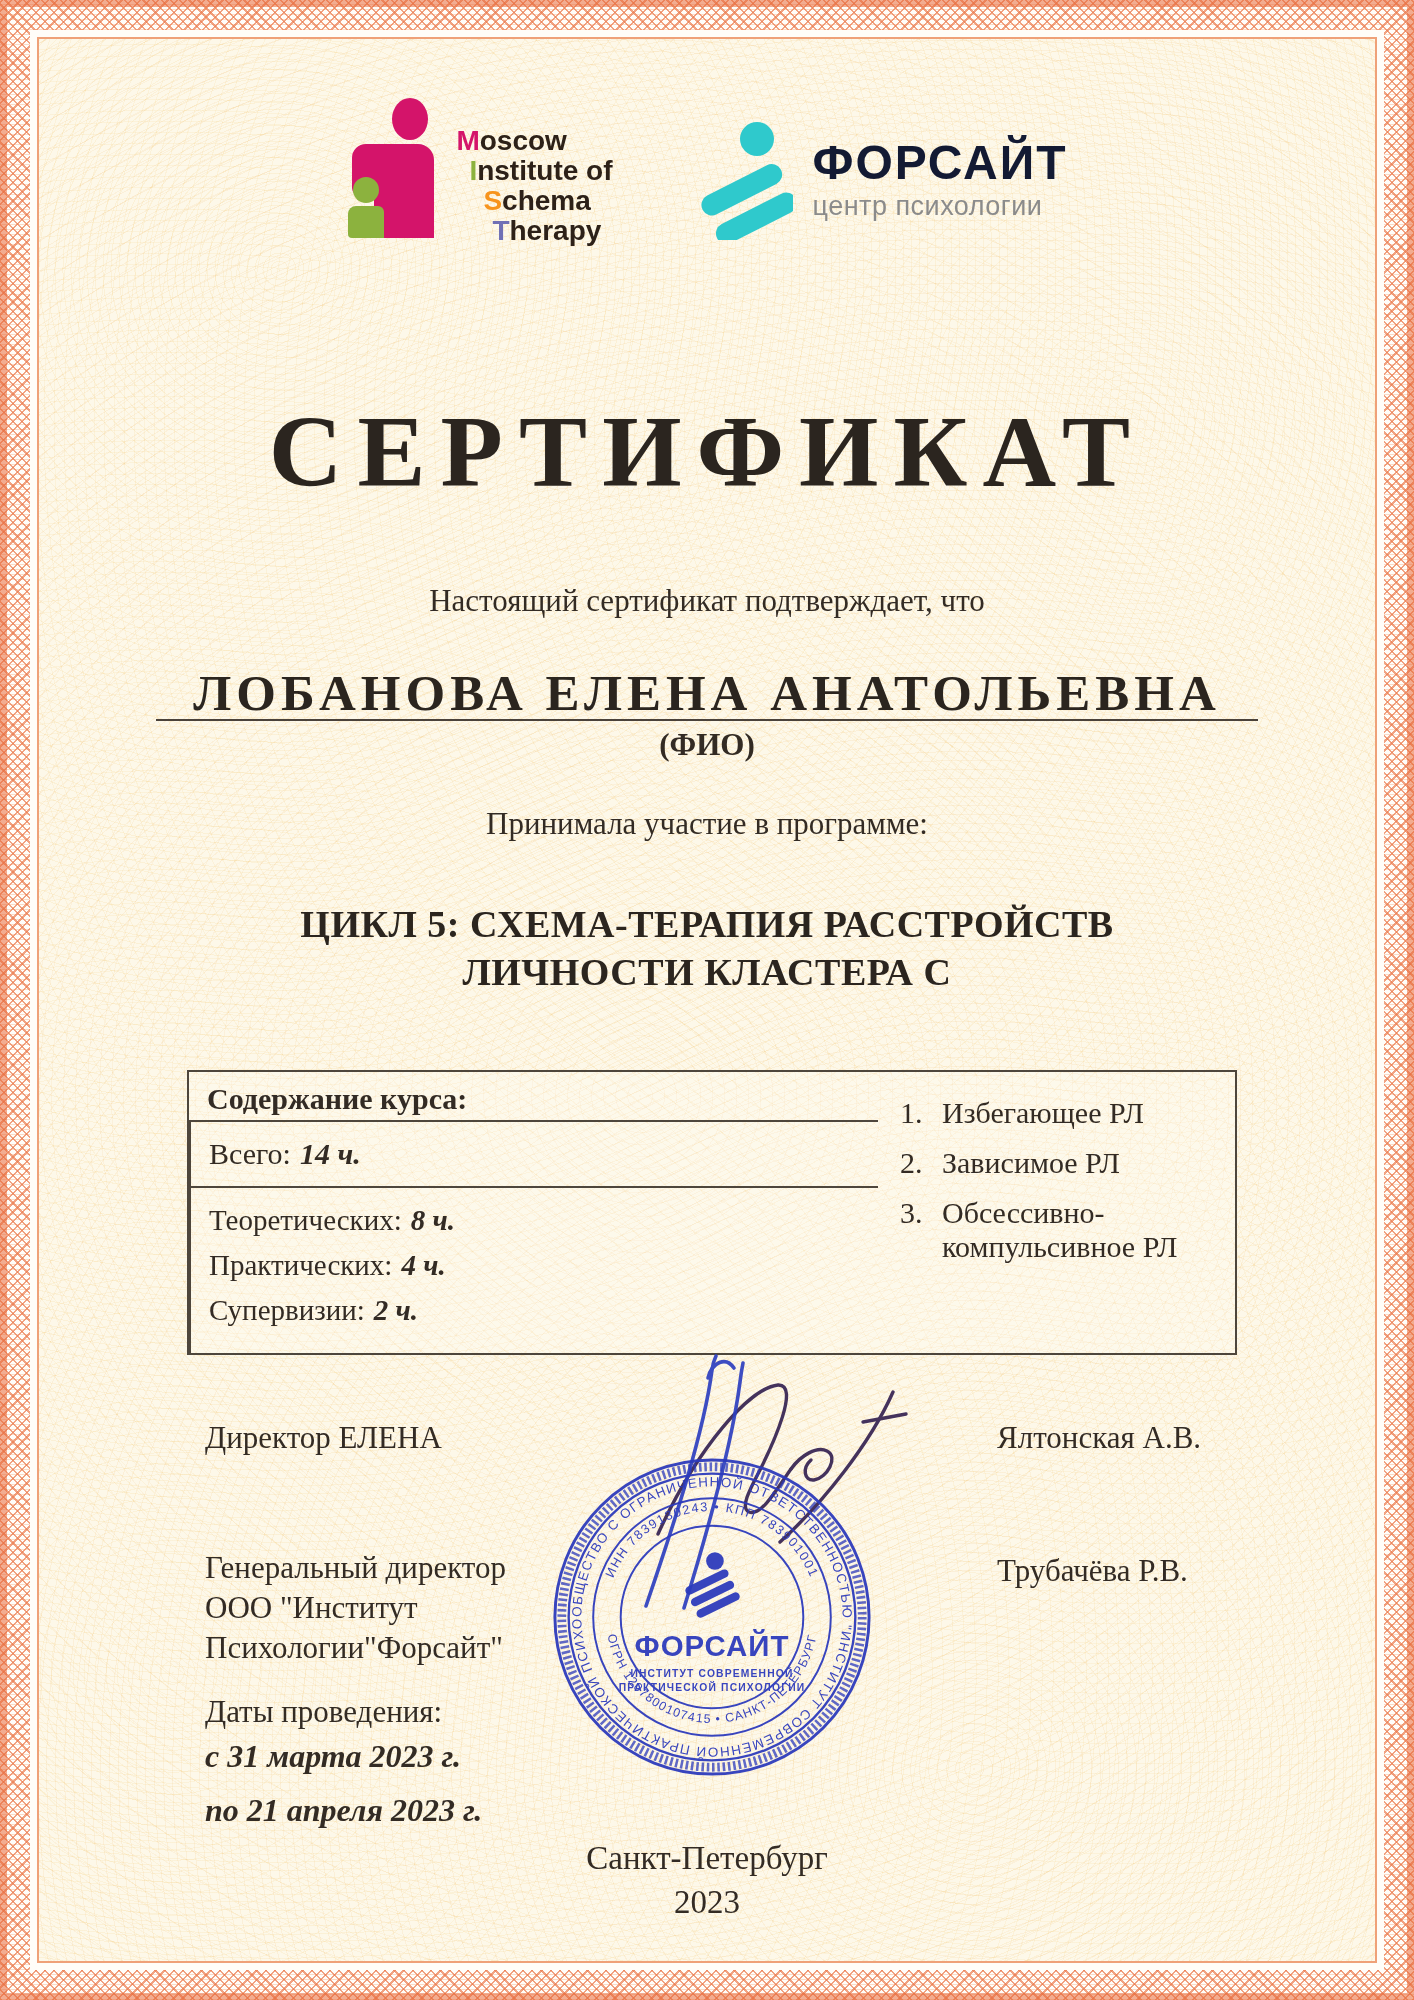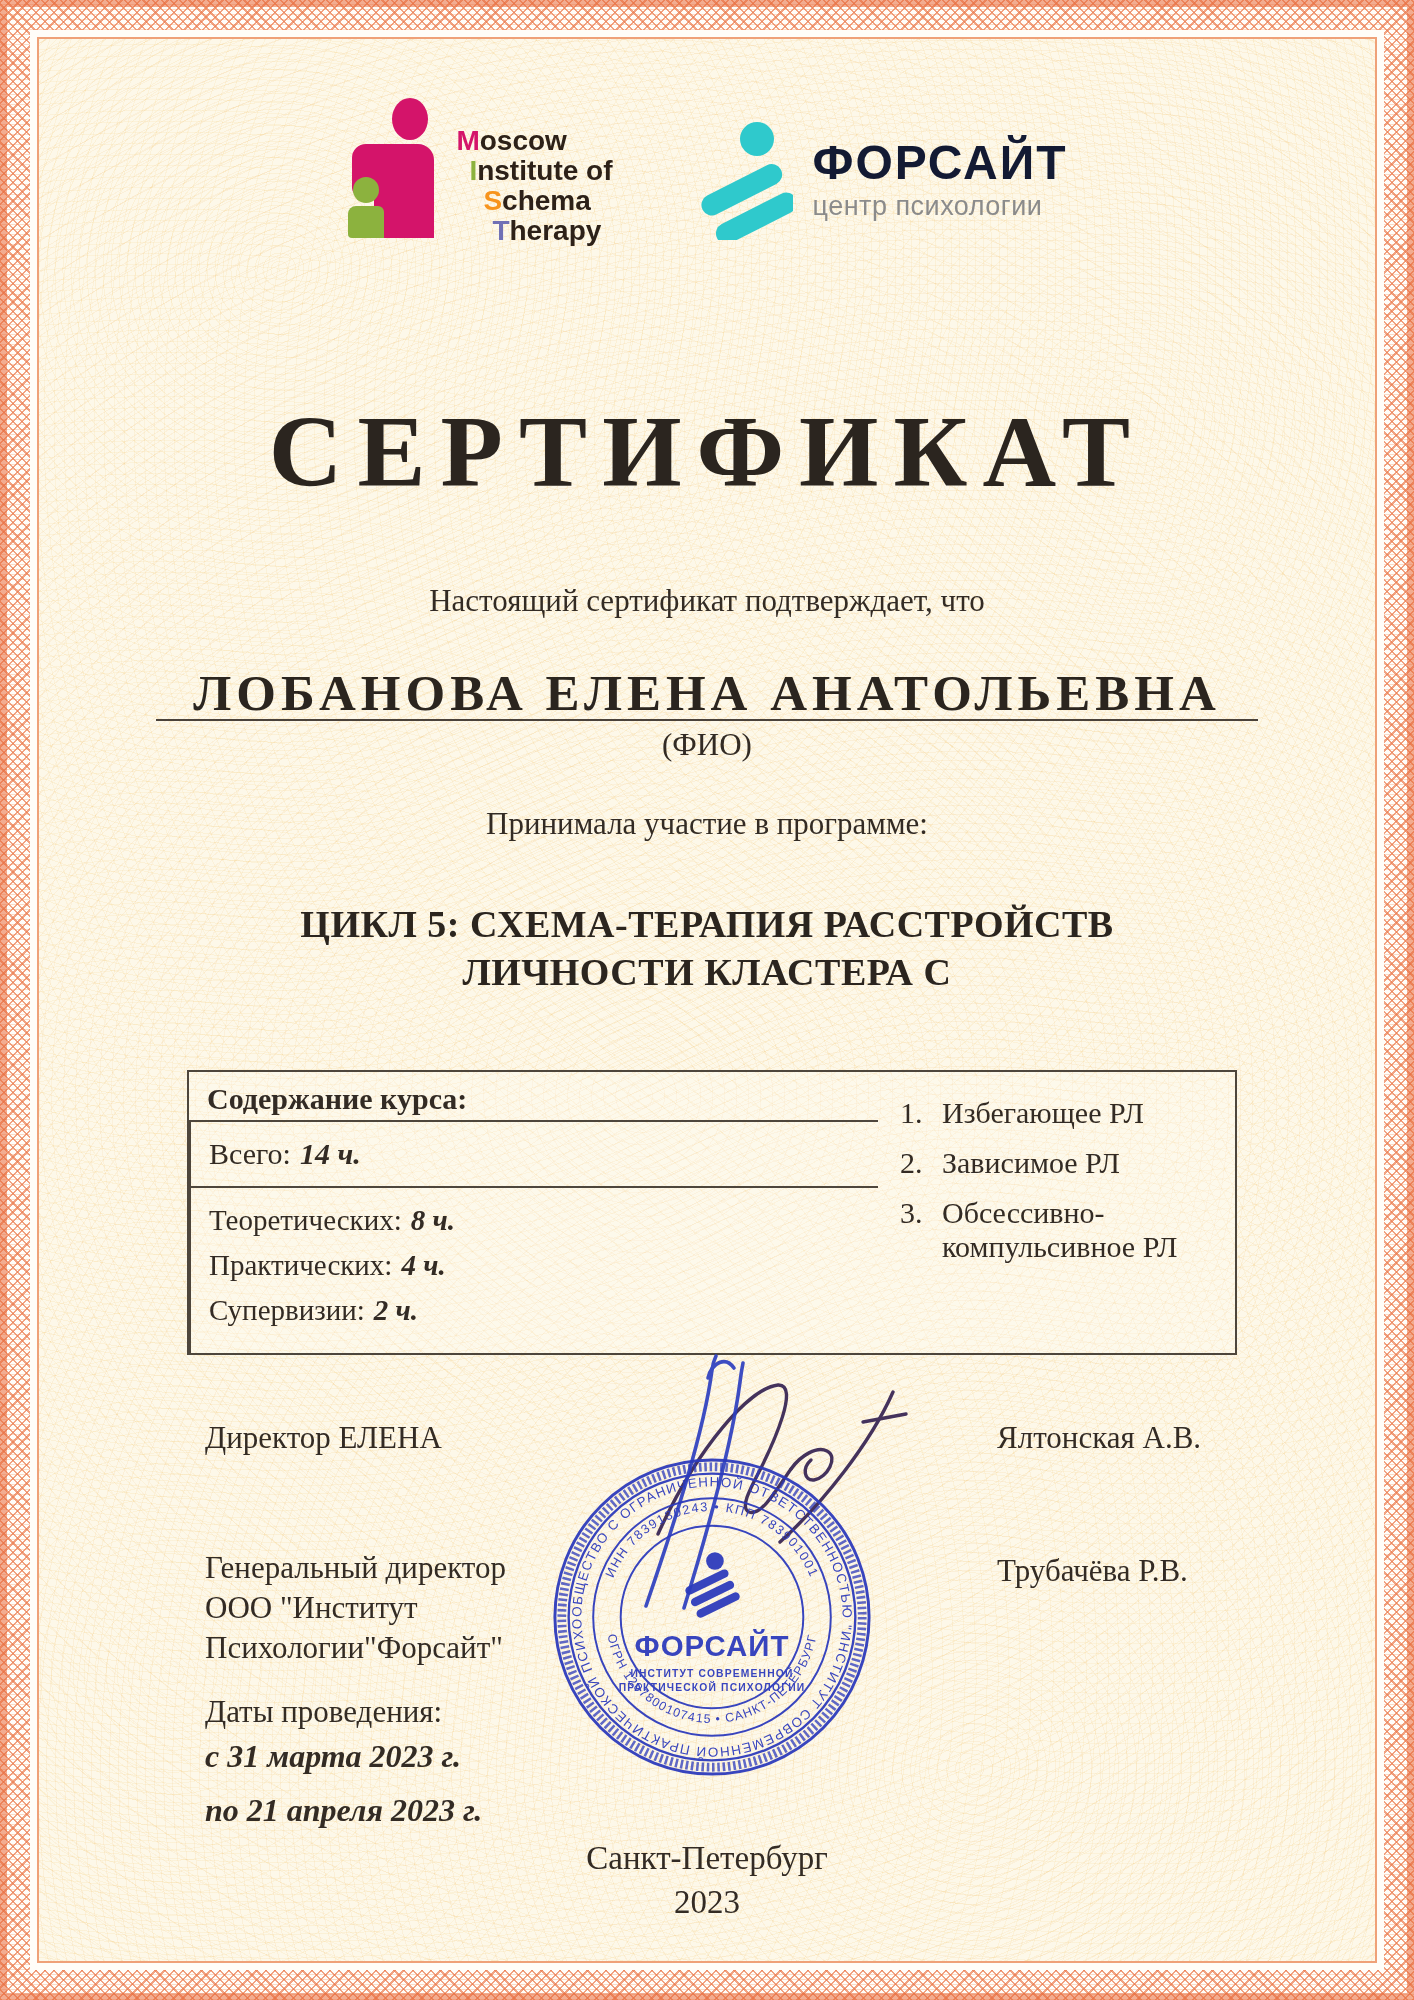--- a/index.html
+++ b/index.html
@@ -46,21 +46,21 @@
   .forsight{display:flex;align-items:center;margin-top:22px;}
   .forsight-text{margin-left:20px;font-family:"Liberation Sans",sans-serif;}
   .forsight-name{font-size:48px;font-weight:bold;letter-spacing:2px;color:#131a33;line-height:50px;}
   .forsight-sub{font-size:27px;color:#8b8b8b;letter-spacing:.5px;margin-top:3px;}
 
   
   .title{top:398px;font-size:102px;font-weight:bold;letter-spacing:15px;color:#2b251f;line-height:1.05;}
   .intro{top:566px;font-size:31px;margin-top:17px;}
   .name{top:664px;font-size:51px;font-weight:bold;letter-spacing:5px;color:#2b251f;}
   .name-underline{top:719px;left:156px;width:1102px;height:2px;background:#4a423a;}
-  .fio{top:727px;font-size:31px;}
+  .fio{top:727px;font-size:31px;font-weight:bold;}
   .participation{top:806px;font-size:31px;}
   .program{top:900px;font-size:38px;font-weight:bold;line-height:48px;letter-spacing:.5px;color:#2b251f;}
 
   
   .course-table{
     position:absolute;left:187px;top:1070px;width:1046px;height:281px;
     border:2px solid #4e463c;display:grid;
     grid-template-columns:689px 1fr;grid-template-rows:50px 1fr;
     font-size:30px;background:rgba(255,253,244,.25);
   }

